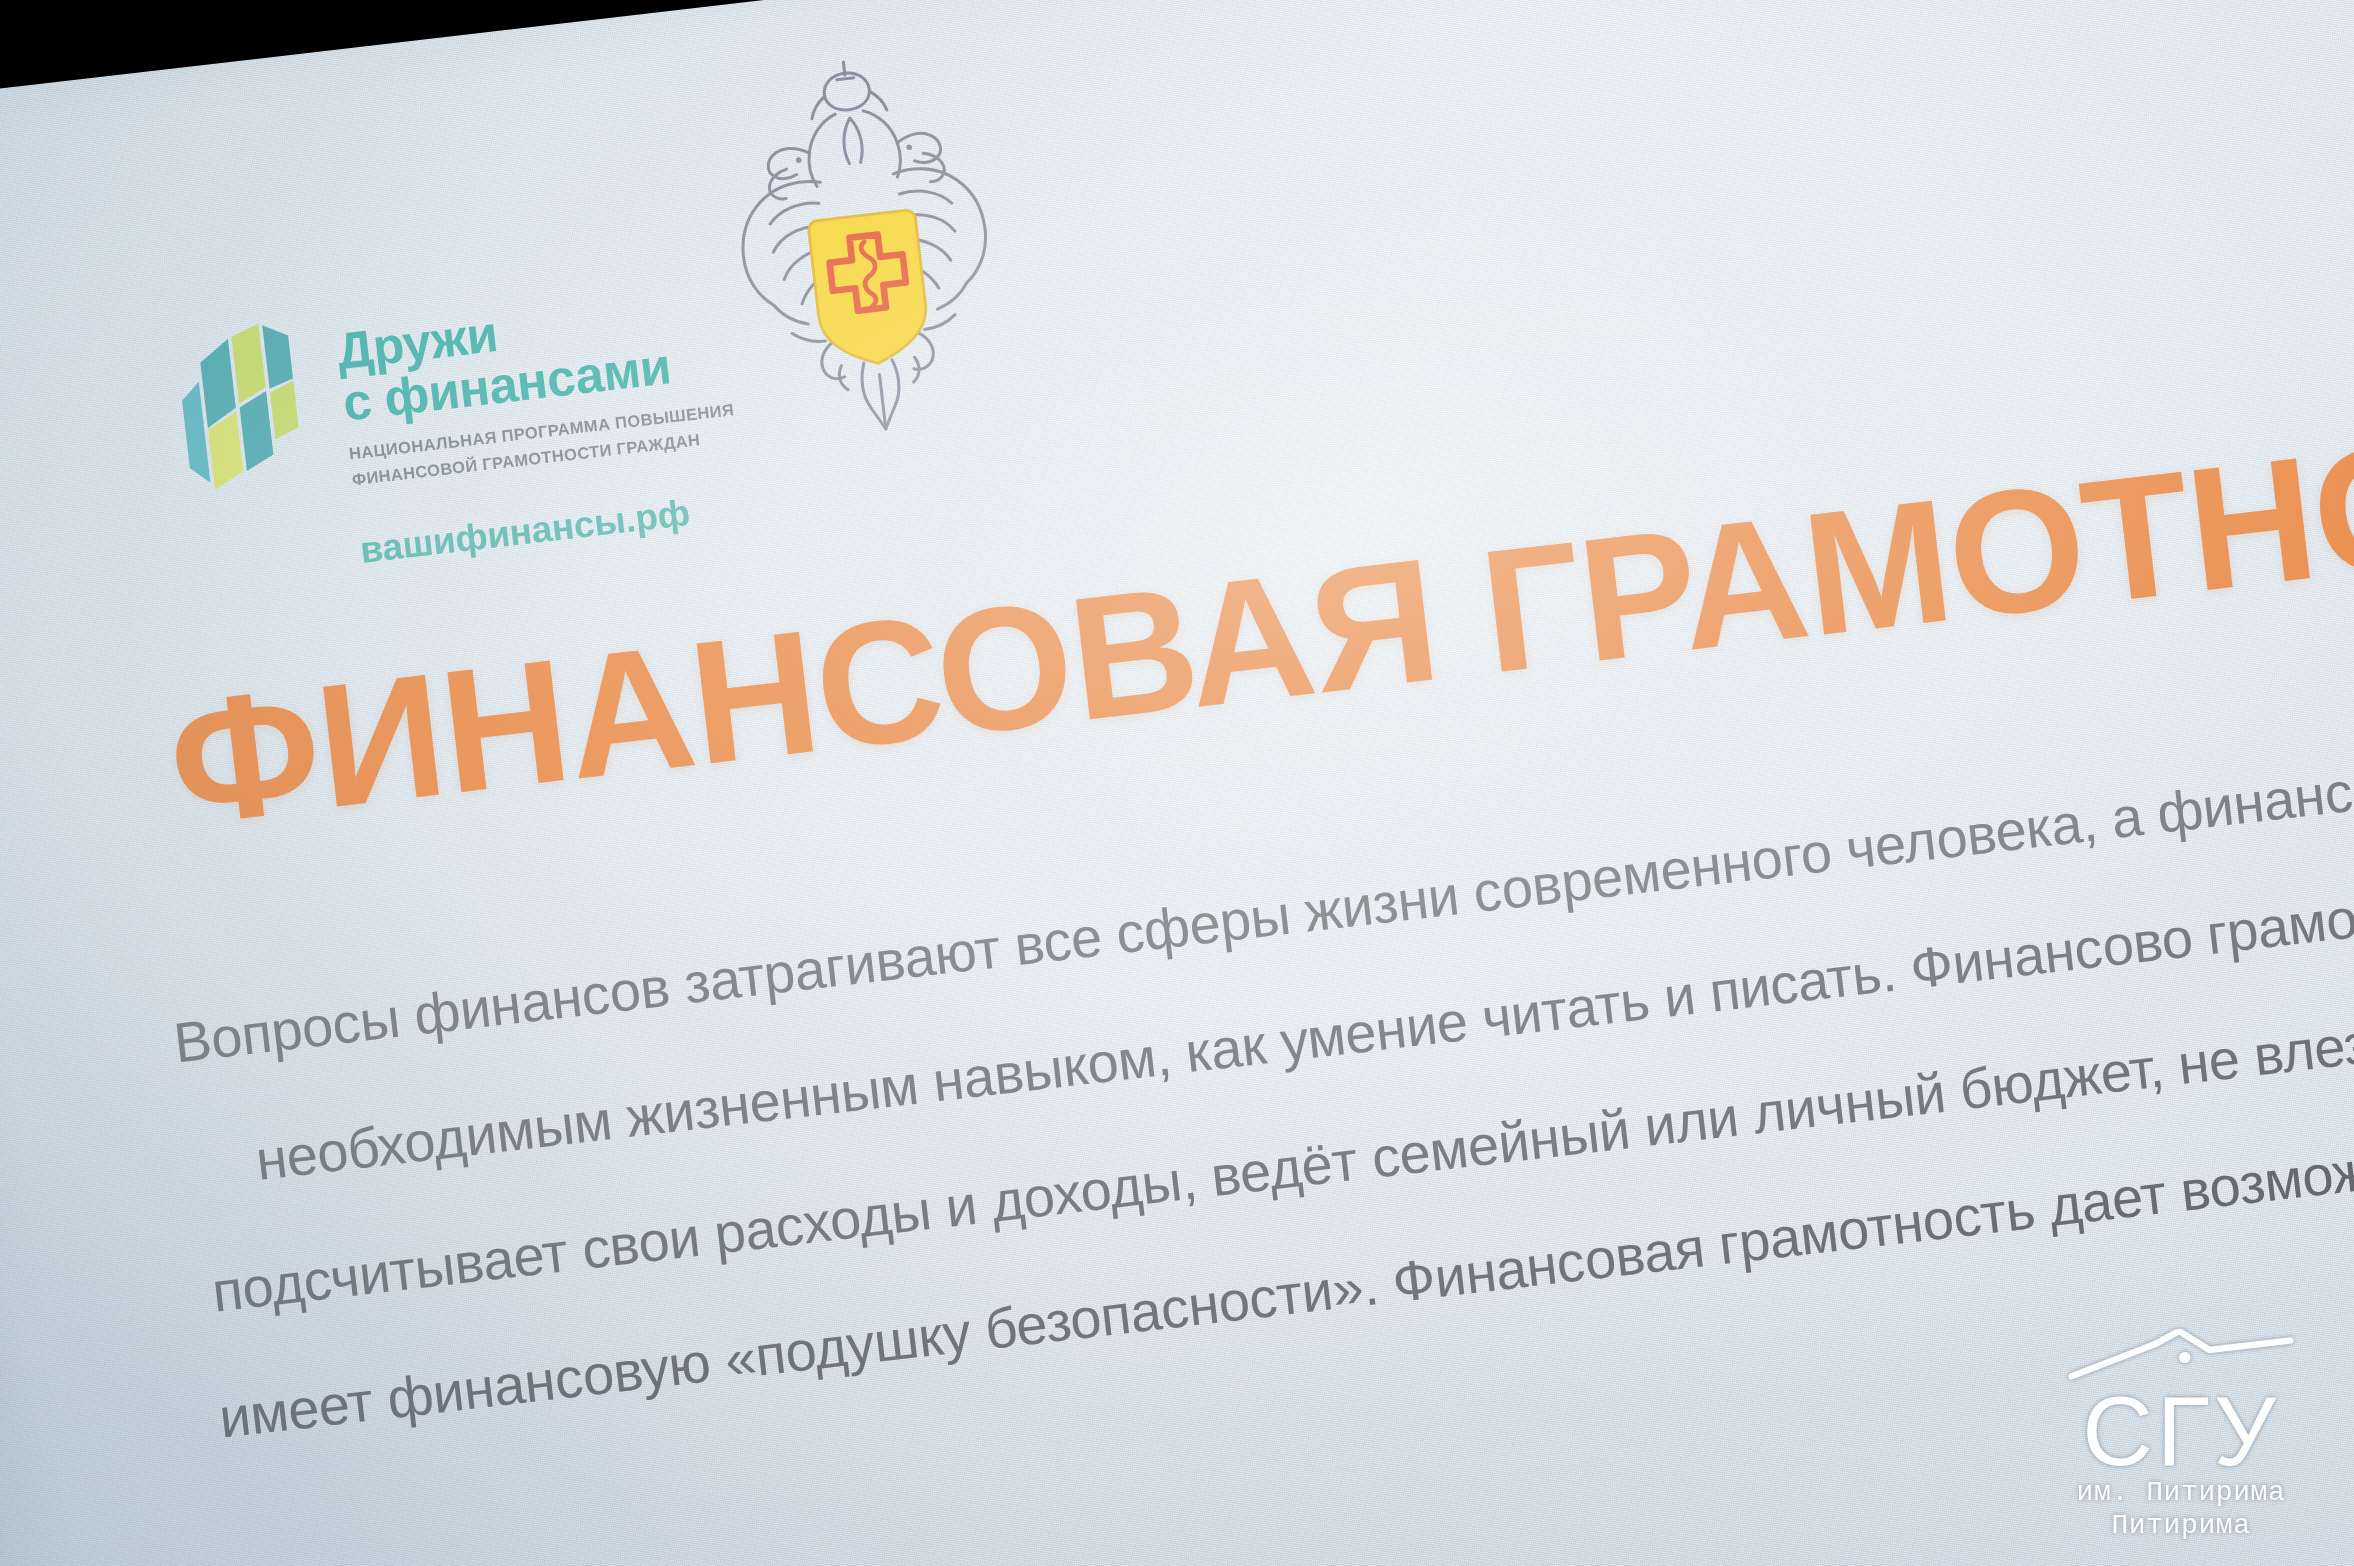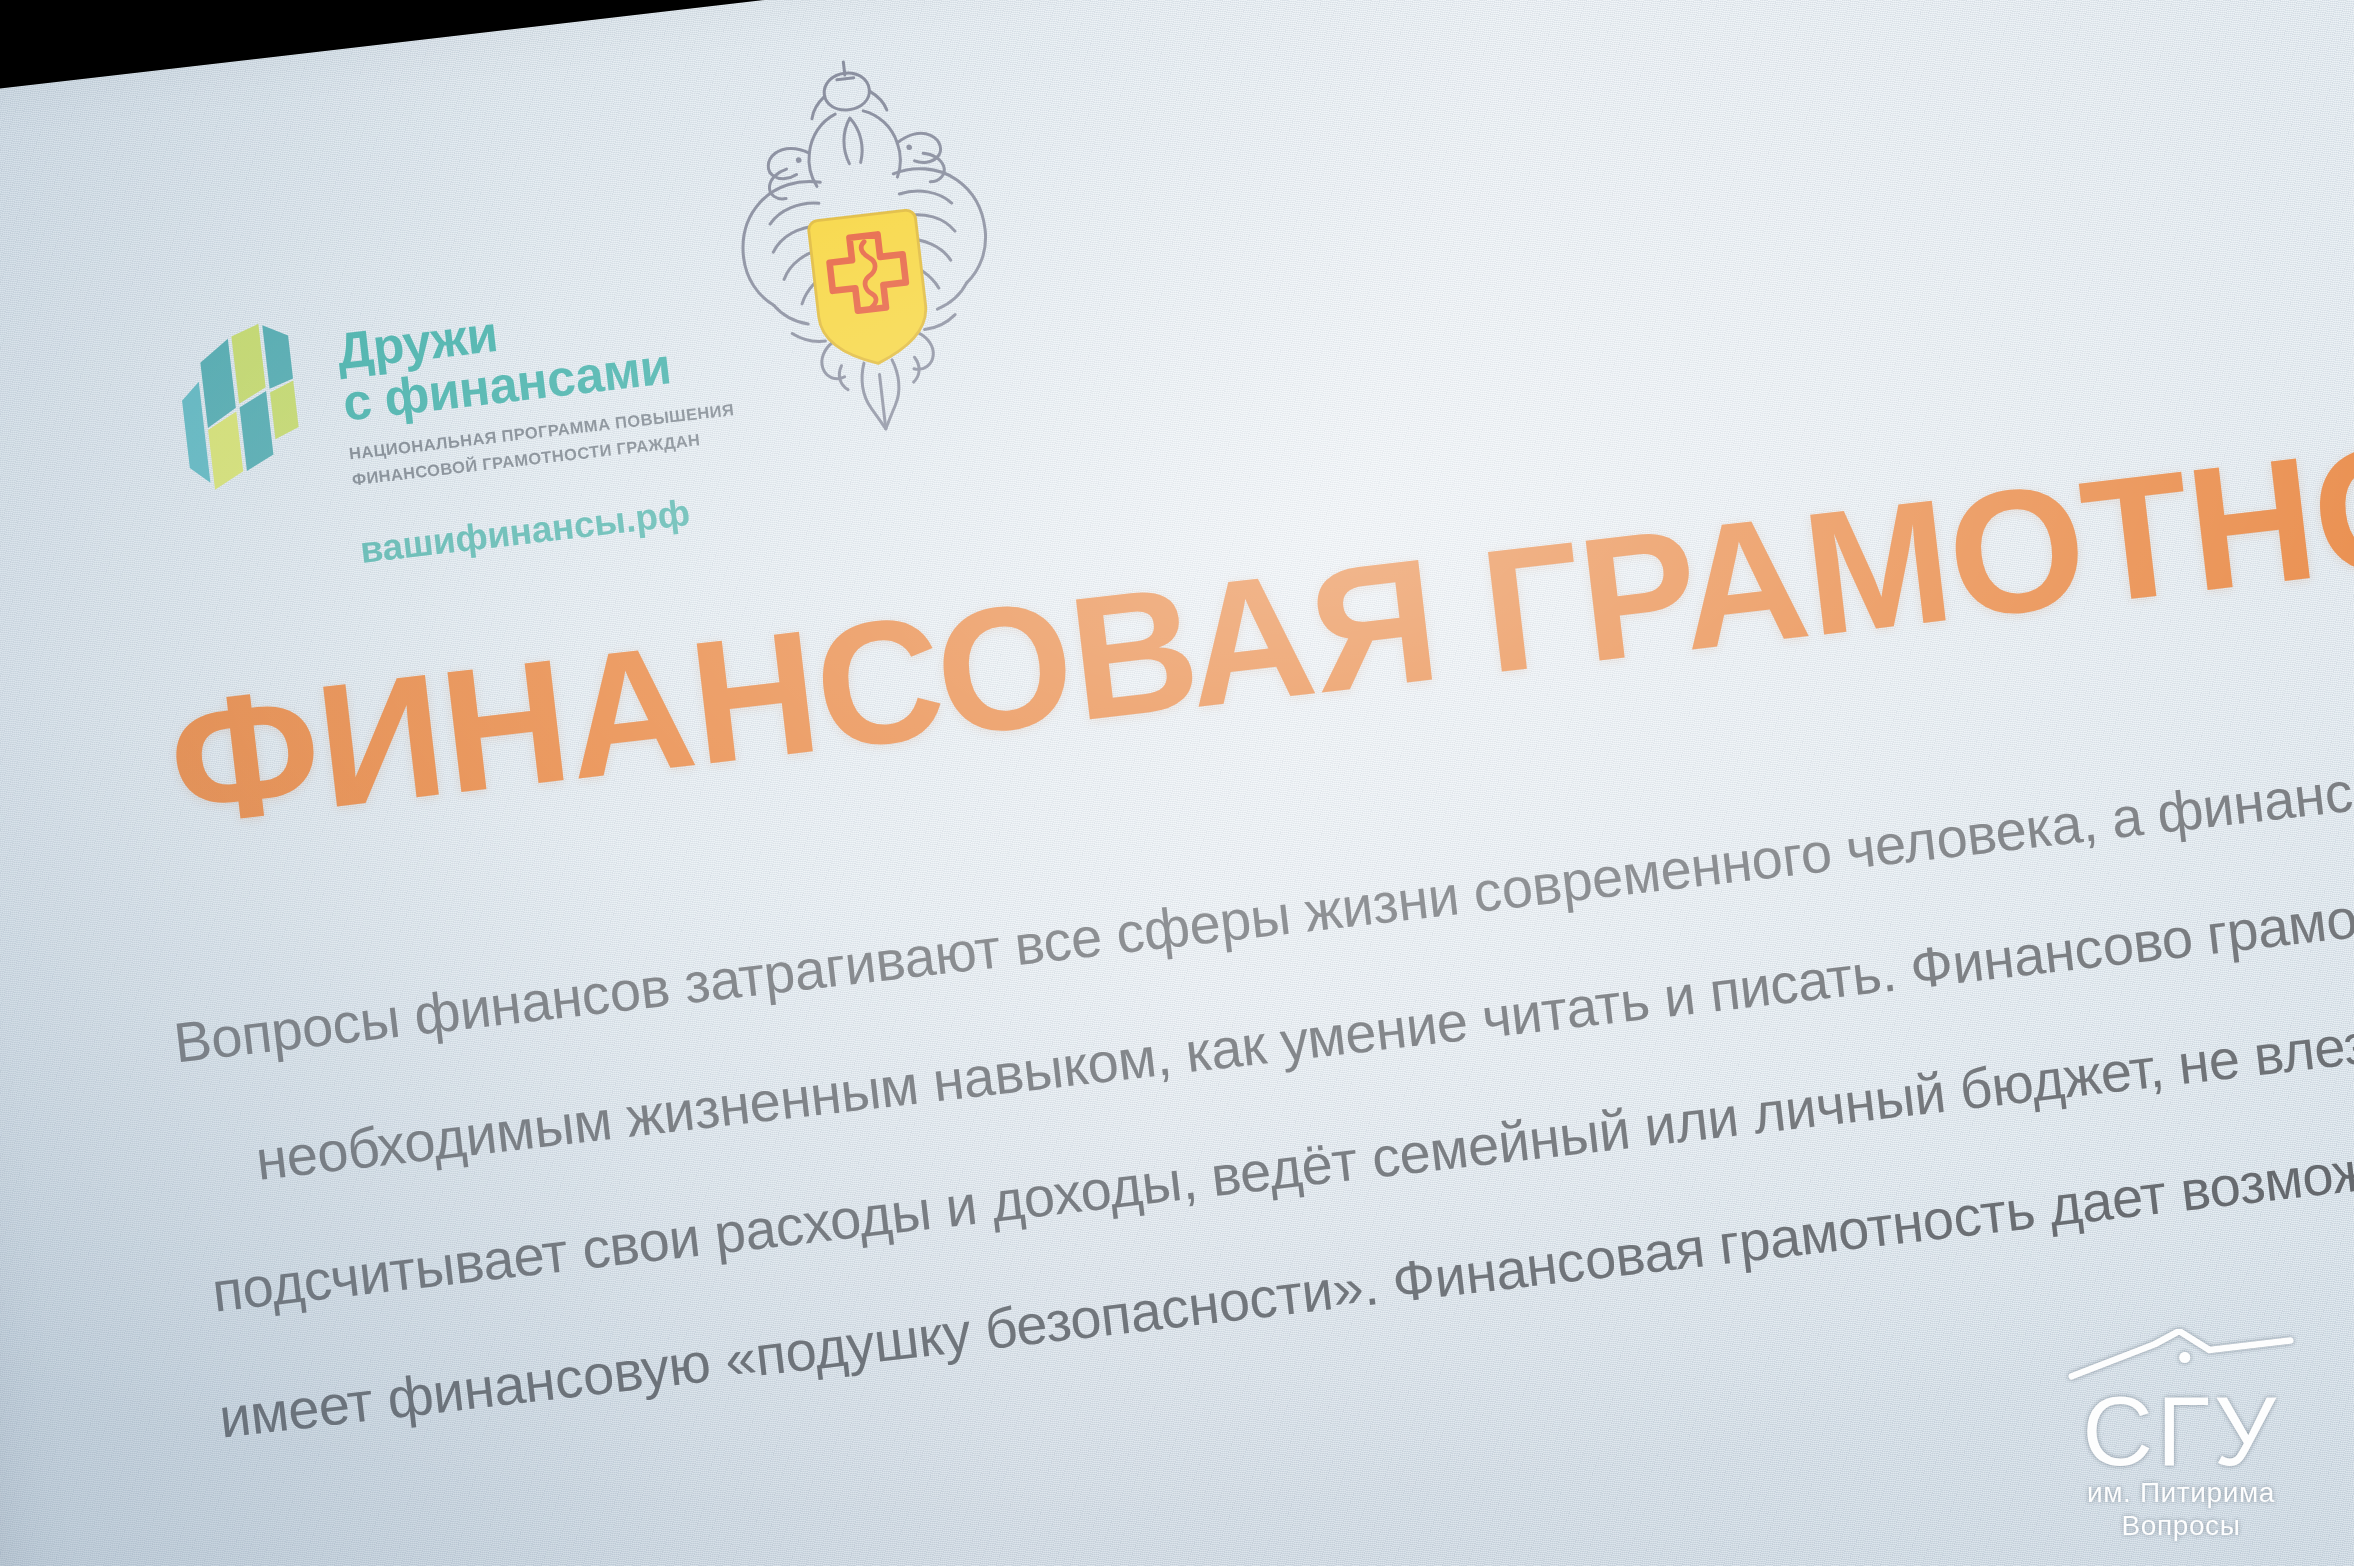--- a/index.html
+++ b/index.html
@@ -80,21 +80,21 @@
 
   
   #sgu-watermark{
     position:absolute;right:32px;bottom:24.5px;width:282px;
     text-align:center;color:#fff;opacity:.96;
     filter:drop-shadow(0 0.9px 2.8px rgba(40,55,70,.45));
     pointer-events:none;
   }
   #sgu-roof{display:block;margin:0 auto 1.9px;width:226px;height:55px;}
   #sgu-abbr{font-size:98px;line-height:.92;font-weight:400;letter-spacing:3.8px;}
-  .sgu-sub{font-size:28px;line-height:1.18;font-weight:400;letter-spacing:0.6px;}
+  .sgu-sub{font-size:28px;line-height:1.18;font-weight:400;letter-spacing:0.6px;font-family:Liberation Mono, monospace;}
 
   
   #dark-mask{
     position:absolute;left:-56px;top:-847px;width:3013px;height:942px;
     background:#000;transform:rotate(-6.6deg);transform-origin:0 100%;
   }
 </style>
 </head>
 <body>
 
@@ -179,17 +179,17 @@
 
   <div id="dark-mask"></div>
 
   <div id="sgu-watermark">
     <svg id="sgu-roof" viewBox="0 0 240 58" aria-hidden="true">
       <path d="M4 50 L92 16 L118 2 L150 22 L236 12" fill="none" stroke="#ffffff" stroke-width="7" stroke-linejoin="round" stroke-linecap="round"></path>
       <circle cx="124" cy="30" r="6" fill="#ffffff"></circle>
     </svg>
     <div id="sgu-abbr">СГУ</div>
     <div class="sgu-sub">им. Питирима</div>
-    <div class="sgu-sub">Вопросы</div>
+    <div class="sgu-sub">Питирима</div>
   </div>
 
 </div>
 
 
 </body></html>

